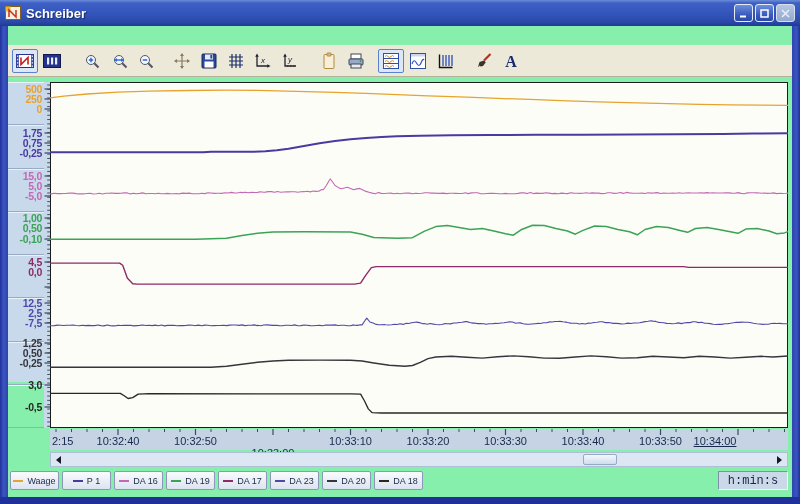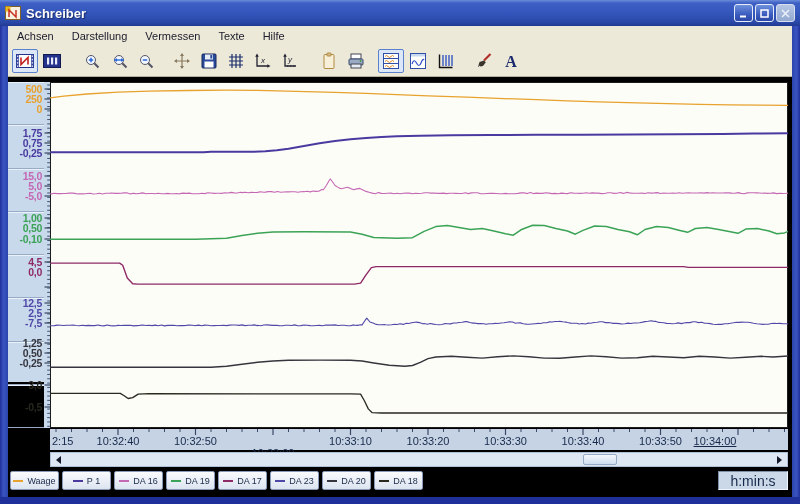--- a/index.html
+++ b/index.html
@@ -1,17 +1,17 @@
 <!DOCTYPE html>
 <html><head>
 <meta charset="utf-8">
 <style>
   * { box-sizing: border-box; margin: 0; padding: 0; }
   html,body { width: 800px; height: 504px; background: #fff; font-family: "Liberation Sans", sans-serif; }
-  #win { position: absolute; left:0; top:0; width:800px; height:504px; background:#000000; overflow:hidden; }
+  #win { position: absolute; left:0; top:0; width:800px; height:504px; background:#86efac; overflow:hidden; }
 
   
   .titlebar { position:absolute; left:0; top:0; width:800px; height:26px;
     background:linear-gradient(180deg,#6A8CD8 0%,#3E5FC4 12%,#3558BE 45%,#2A48A8 85%,#1F3A92 100%);
     display:flex; align-items:center; padding:0 5px; }
   .titlebar .ttl { color:#fff; font-weight:bold; font-size:13px; margin-left:5px; text-shadow:1px 1px 1px #1A2A66; flex:1; }
   .winbtns { display:flex; gap:2px; }
   .wbtn { width:19px; height:18px; border-radius:3px; border:1px solid #E6EDF8; display:flex; align-items:center; justify-content:center;
     background:linear-gradient(180deg,#6E90DC,#3A5CBE 60%,#2A48A8); }
   .wbtn.close { background:linear-gradient(180deg,#B6C6E4,#93A9D0); border-color:#D8E0F0; }
@@ -46,21 +46,21 @@
   .sb-thumb { position:absolute; left:532px; top:1px; width:34px; height:11px; background:linear-gradient(180deg,#F4F8FC,#CFDDEE);
     border:1px solid #96AAC4; border-radius:2px; }
 
   .tabrow { position:absolute; left:10px; top:471px; height:20px; display:flex; gap:3px; }
   .tab { width:49px; height:19px; display:inline-flex; align-items:center; justify-content:center; gap:4px;
     background:linear-gradient(180deg,#FAFBFD,#DCE4F0); border:1px solid #8A9AB6; border-radius:2px;
     font-size:9px; color:#1A2A4A; white-space:nowrap; }
   .swatch { display:inline-block; width:10px; height:2px; }
   .timeunit { position:absolute; left:718px; top:471px; width:70px; height:19px; background:#CBD8E8;
     border-top:1px solid #8090A8; border-left:1px solid #8090A8; border-bottom:1px solid #EEF4FA; border-right:1px solid #EEF4FA;
-    font-size:14px; color:#17294A; display:flex; align-items:center; justify-content:center; }
+    font-size:12px; color:#17294A; display:flex; align-items:center; justify-content:center;font-family:Liberation Mono, monospace; }
   text { user-select:none; }
 </style>
 </head>
 <body>
 
 <div id="win">
 
   <div class="titlebar">
     <svg width="16" height="16" viewBox="0 0 16 16">
         <rect x="0.5" y="1.5" width="15" height="13" fill="#F8F0E0" stroke="#806020"></rect>
@@ -80,27 +80,20 @@
           </svg>
         </span>
       <span class="wbtn close">
           <svg width="9" height="9">
             <path d="M1 1 L8 8 M8 1 L1 8" stroke="#E8EEF8" stroke-width="1.6"></path>
           </svg>
         </span>
     </span>
   </div>
 
-  <div class="menubar">
-    <span class="mitem">Achsen</span>
-    <span class="mitem">Darstellung</span>
-    <span class="mitem">Vermessen</span>
-    <span class="mitem">Texte</span>
-    <span class="mitem">Hilfe</span>
-  </div>
 
   <div class="toolbar">
     <span class="tb pressed">
         <svg width="20" height="20">
           <rect x="1.5" y="3.5" width="17" height="13" fill="#fff" stroke="#24328C"></rect>
           <path d="M6 6.5 v7 l7 -7 v7" stroke="#C42020" stroke-width="1.6" fill="none"></path>
           <rect x="1.5" y="3.5" width="2.4" height="13" fill="#3A4AA0"></rect>
           <rect x="16.1" y="3.5" width="2.4" height="13" fill="#3A4AA0"></rect>
           <line x1="2.7" y1="4.5" x2="2.7" y2="16" stroke="#fff" stroke-dasharray="1.5 1.8"></line>
           <line x1="17.3" y1="4.5" x2="17.3" y2="16" stroke="#fff" stroke-dasharray="1.5 1.8"></line>

